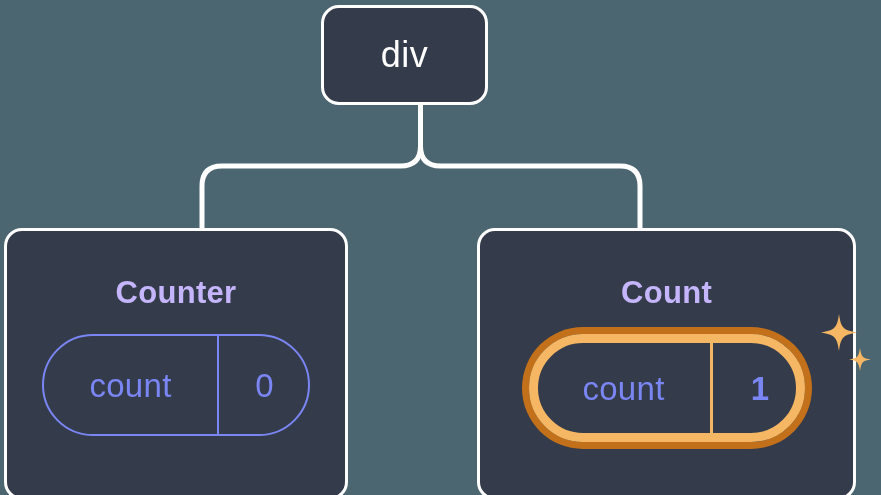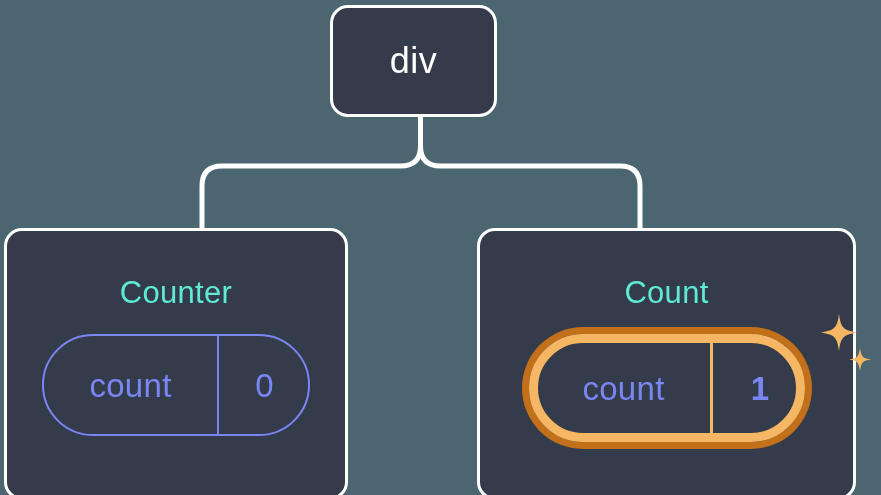--- a/index.html
+++ b/index.html
@@ -35,24 +35,24 @@
   
   .node {
     position: absolute;
     background: #343b4a;
     border: 3px solid #ffffff;
     border-radius: 18px;
     box-sizing: border-box;
   }
 
   .node-root {
-    left: 330px;
+    left: 321px;
     top: 5px;
     width: 167px;
-    height: 112px;
+    height: 100px;
     display: flex;
     align-items: center;
     justify-content: center;
   }
 
   .node-root .node-title {
     font-size: 36px;
     font-weight: 300;
     color: #ffffff;
     letter-spacing: 0.5px;
@@ -72,22 +72,22 @@
     width: 344px;
   }
 
   .node-right {
     left: 477px;
     width: 379px;
   }
 
   .node-child .node-title {
     font-size: 31px;
-    font-weight: 400;
-    color: #5eead4;
+    font-weight: 700;
+    color: #c4b5fd;
     letter-spacing: 0.3px;
     margin-top: 46px;
     line-height: 1;
     white-space: nowrap;
   }
 
   
   .pill-wrap {
     position: relative;
     margin-top: 26px;

